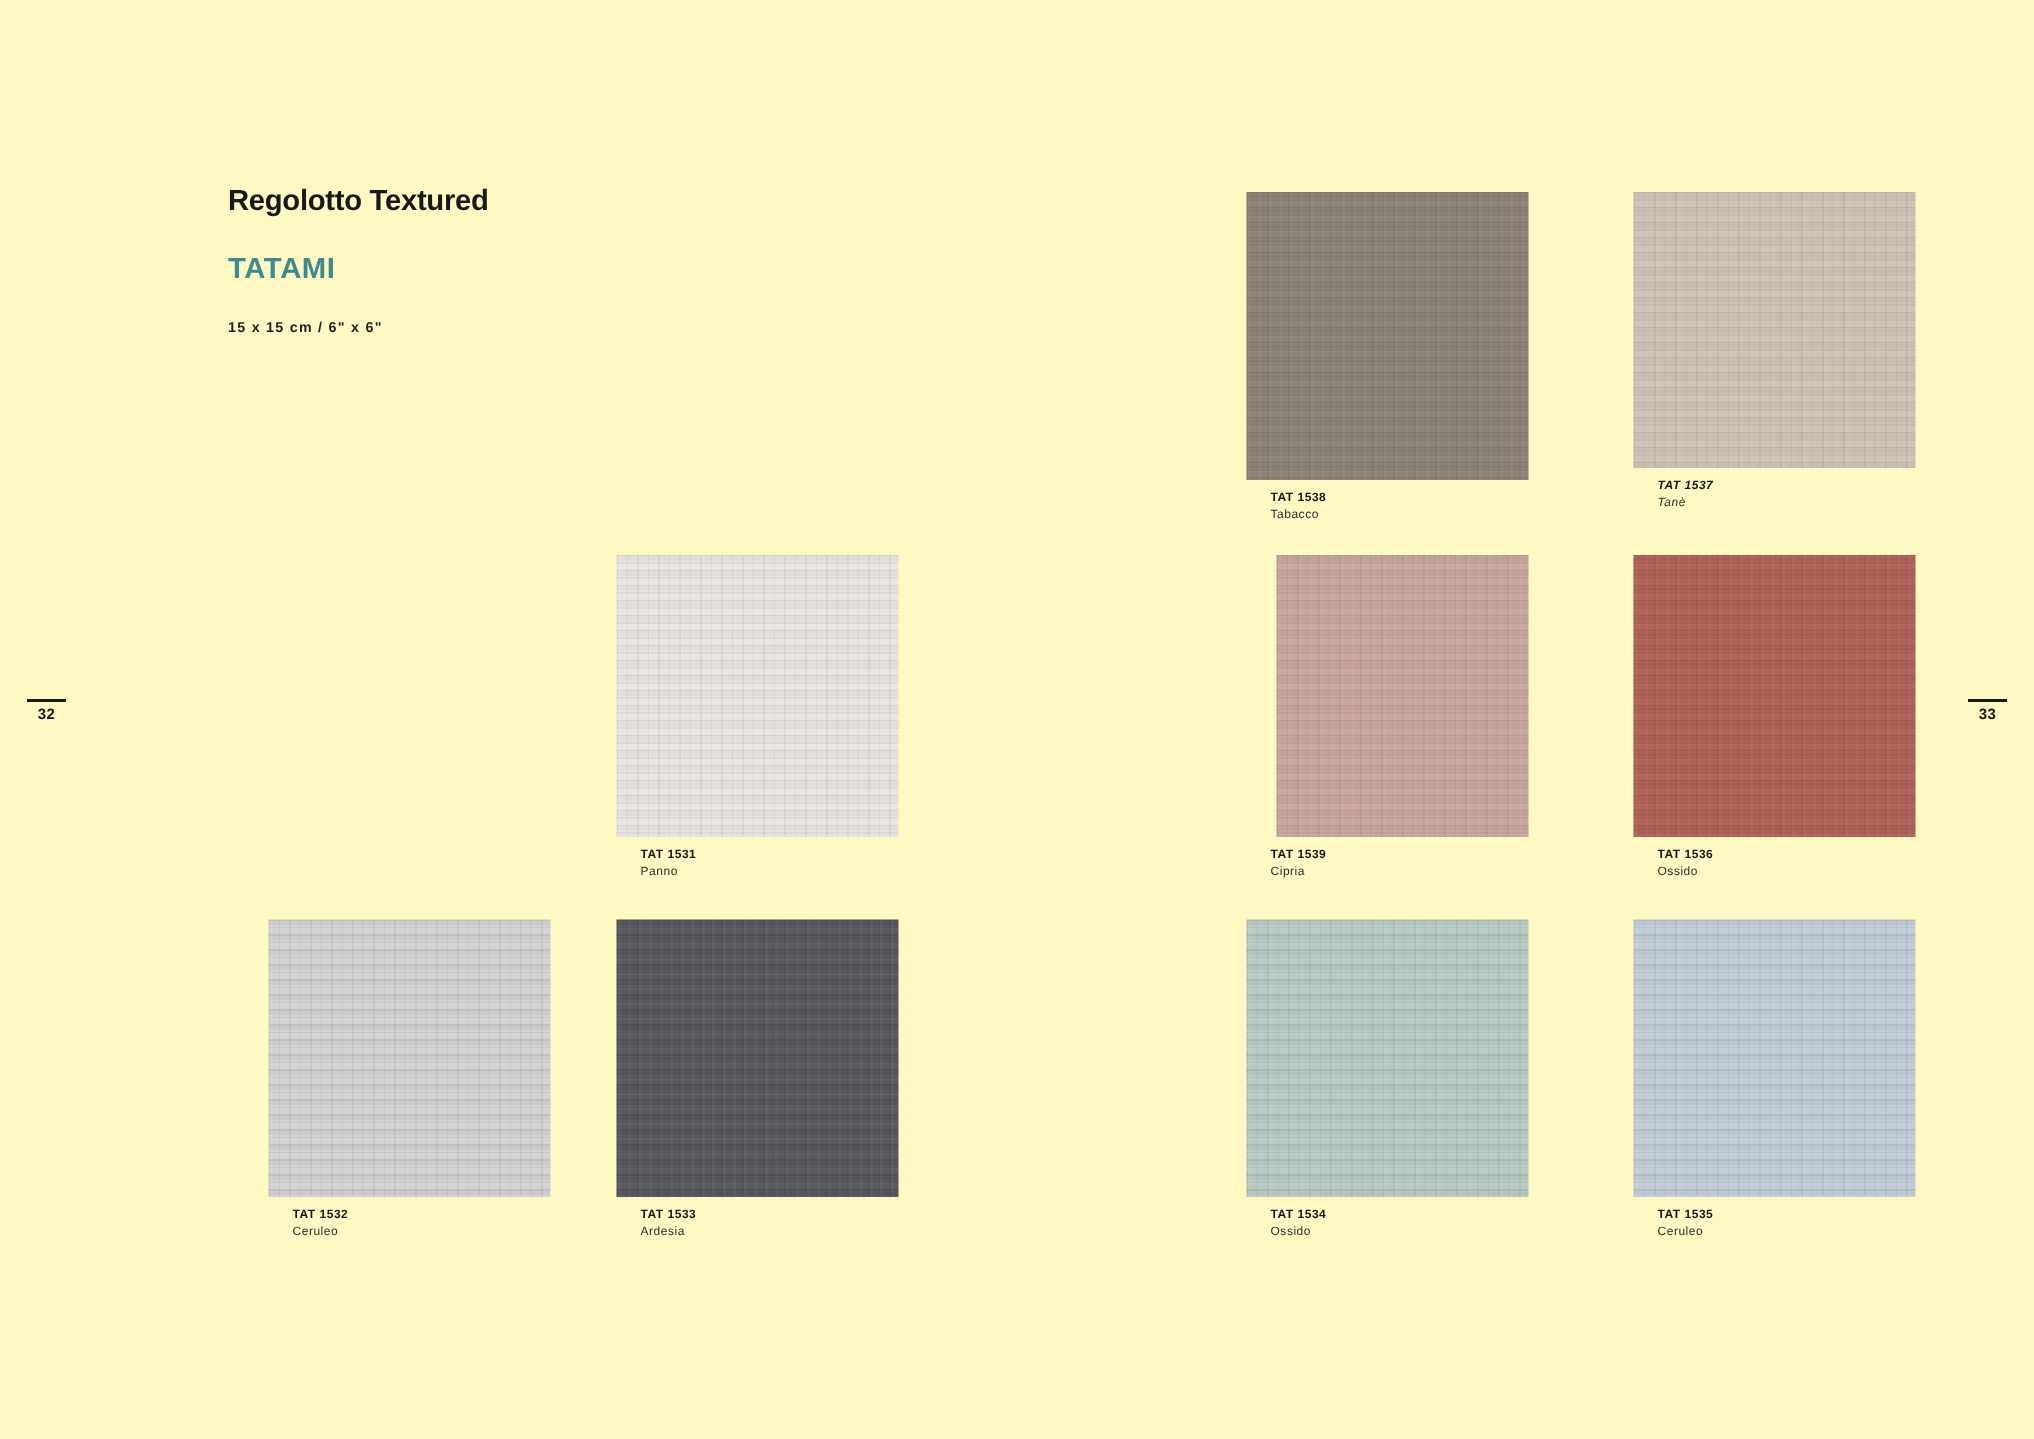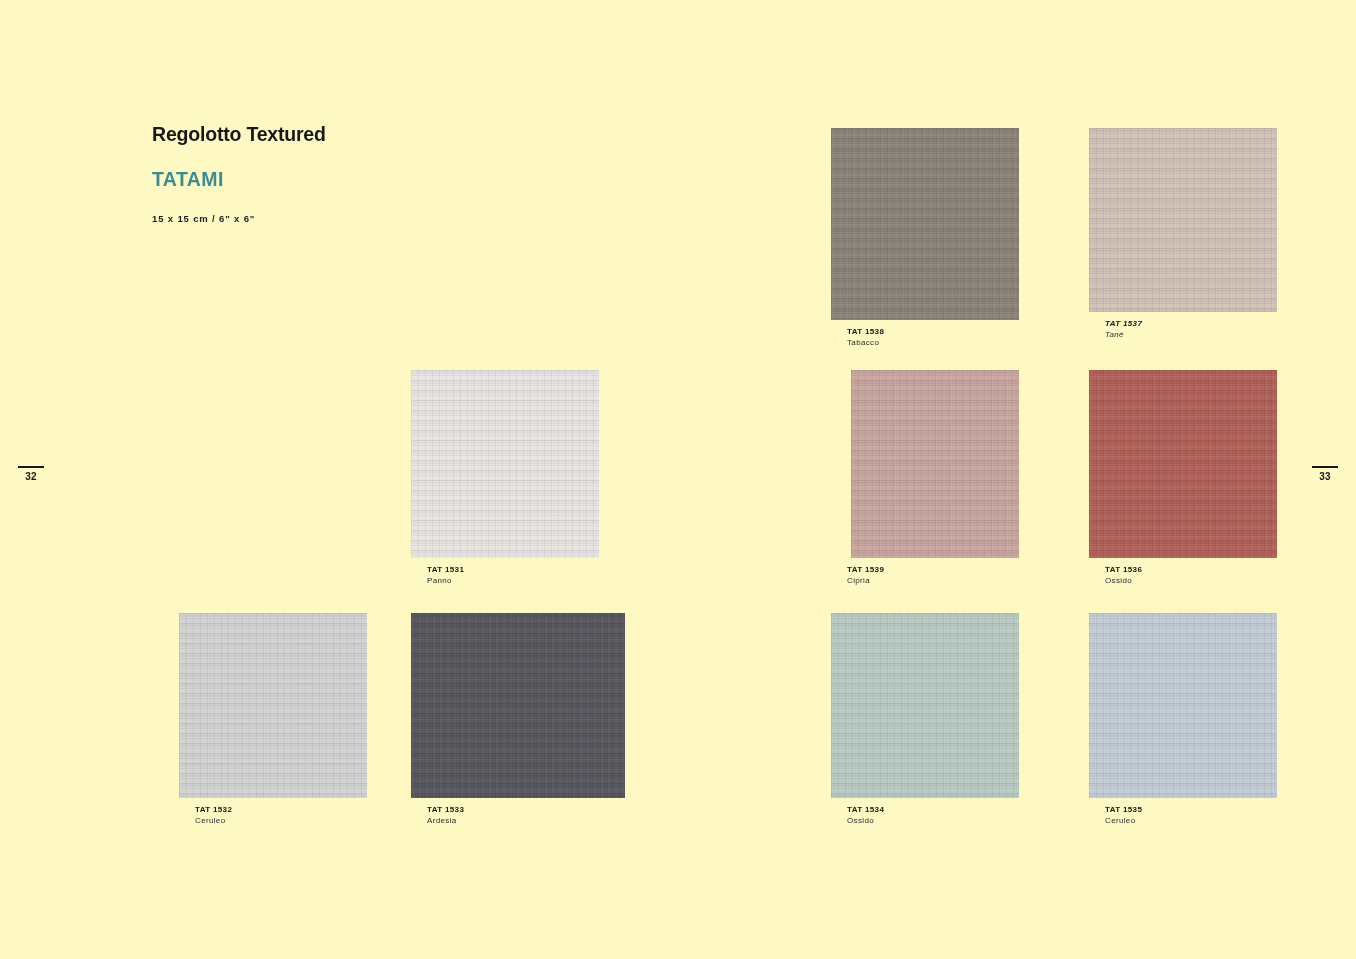--- a/index.html
+++ b/index.html
@@ -185,21 +185,21 @@
           <div class="swatch-label">Ossido</div>
         </div>
       </div>
       <div class="swatch" style="left: 152px; top: 613px; width: 188px; height: 185px; margin-left: 27px;">
         <div class="swatch-tile" style="background: rgb(210, 210, 210);"></div>
         <div class="swatch-caption">
           <div class="swatch-code">TAT 1532</div>
           <div class="swatch-label">Ceruleo</div>
         </div>
       </div>
-      <div class="swatch" style="left: 411px; top: 613px; width: 214px; height: 185px;">
+      <div class="swatch" style="left: 411px; top: 613px; width: 188px; height: 185px;">
         <div class="swatch-tile" style="background: rgb(85, 85, 92);"></div>
         <div class="swatch-caption">
           <div class="swatch-code">TAT 1533</div>
           <div class="swatch-label">Ardesia</div>
         </div>
       </div>
       <div class="swatch" style="left: 831px; top: 613px; width: 188px; height: 185px;">
         <div class="swatch-tile" style="background: rgb(183, 202, 194);"></div>
         <div class="swatch-caption">
           <div class="swatch-code">TAT 1534</div>

